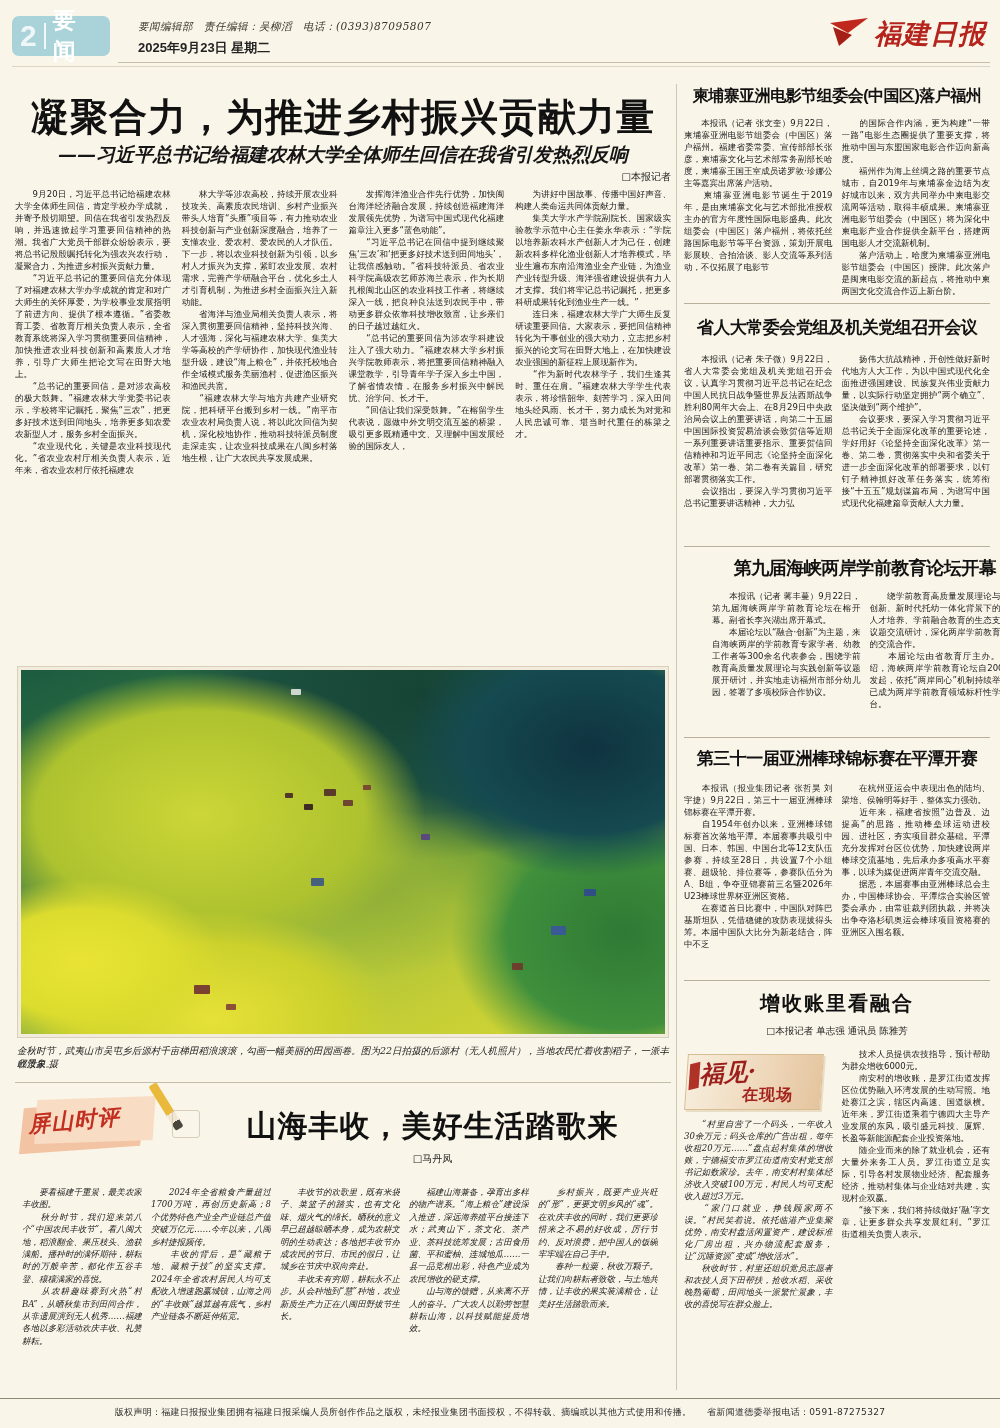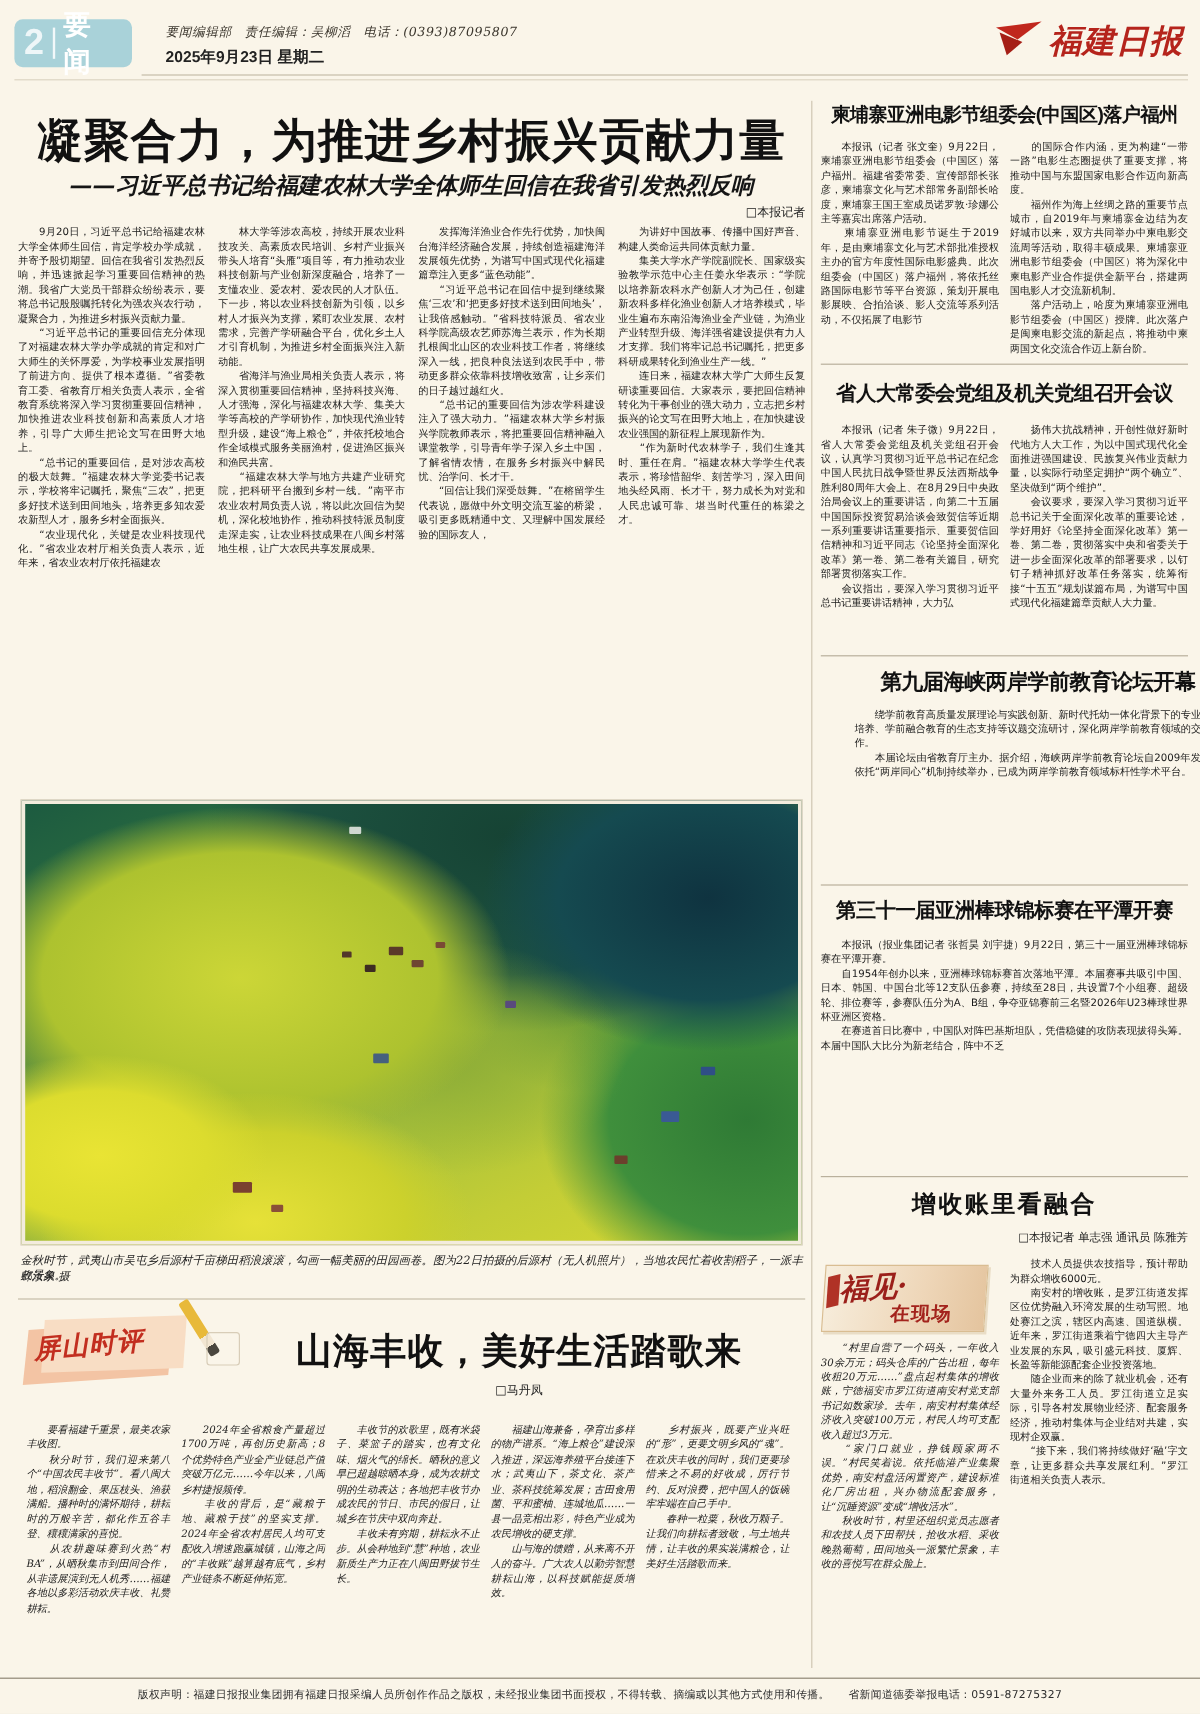--- a/index.html
+++ b/index.html
@@ -68,21 +68,21 @@
     font-family:"Liberation Sans",sans-serif; font-weight:900; font-size:30px; color:#111; letter-spacing:1px; }
   .comm-byline { position:absolute; left:205px; top:1152px; width:455px; text-align:center; font-size:10px; color:#222; }
   .comm-cols { position:absolute; left:22px; top:1186px; width:636px; height:202px; display:flex; gap:9px; overflow:hidden; }
   .comm-cols .coltext { font-family:"DejaVu Serif",serif; font-style:italic; font-size:8.5px; line-height:12.4px; }
 
   
   .rr { position:absolute; left:684px; top:84px; width:306px; }
   .rr-title { font-family:"Liberation Sans",sans-serif; font-weight:900; color:#111; text-align:center; letter-spacing:-.5px; }
   .rr-cols { display:flex; gap:9px; overflow:hidden; }
   .rr-cols .coltext { font-size:8.5px; line-height:12px; }
-  .rr-byline { text-align:right; font-size:9.5px; color:#222; }
+  .rr-byline { text-align:center; font-size:9.5px; color:#222; }
 
   .fujian-badge { position:absolute; left:2px; top:6px; width:136px; height:56px;
     background:linear-gradient(100deg,#f7eedd 0%,#eed6b8 60%,#e4c49e 100%);
     border:1px solid #d9bd92; box-shadow:2px 2px 0 #e9ddc6; transform:skewX(-4deg); }
   .fb-l1 { position:absolute; left:12px; top:2px; font-family:"DejaVu Serif",serif; font-style:italic; font-weight:bold;
     font-size:24px; color:#9b1f1a; transform:rotate(-4deg); }
   .fb-l2 { position:absolute; left:56px; top:30px; font-family:"Liberation Sans",sans-serif; font-weight:bold;
     font-size:16px; color:#a3231c; letter-spacing:1px; }
   .fb-flag { position:absolute; left:2px; top:8px; width:10px; height:26px; background:#b03226; transform:skewY(-14deg); }
 
@@ -200,32 +200,37 @@
 　　会议指出，要深入学习贯彻习近平总书记重要讲话精神，大力弘</div>
       <div class="coltext">　　扬伟大抗战精神，开创性做好新时代地方人大工作，为以中国式现代化全面推进强国建设、民族复兴伟业贡献力量，以实际行动坚定拥护“两个确立”、坚决做到“两个维护”。
 　　会议要求，要深入学习贯彻习近平总书记关于全面深化改革的重要论述，学好用好《论坚持全面深化改革》第一卷、第二卷，贯彻落实中央和省委关于进一步全面深化改革的部署要求，以钉钉子精神抓好改革任务落实，统筹衔接“十五五”规划谋篇布局，为谱写中国式现代化福建篇章贡献人大力量。</div>
     </div>
   </div>
   <div class="hrule" style="left:684px;width:306px;top:546px;"></div>
 
   <div class="rr" style="top:556px;margin-left:28px;">
     <div class="rr-title" style="font-size:18px;">第九届海峡两岸学前教育论坛开幕</div>
     <div class="rr-cols" style="margin-top:10px;height:140px;">
+      <div class="coltext">　　本报讯（记者 蒋丰蔓）9月22日，第九届海峡两岸学前教育论坛在榕开幕。副省长李兴湖出席开幕式。
+　　本届论坛以“融合·创新”为主题，来自海峡两岸的学前教育专家学者、幼教工作者等300余名代表参会，围绕学前教育高质量发展理论与实践创新等议题展开研讨，并实地走访福州市部分幼儿园，签署了多项校际合作协议。</div>
       <div class="coltext">　　绕学前教育高质量发展理论与实践创新、新时代托幼一体化背景下的专业人才培养、学前融合教育的生态支持等议题交流研讨，深化两岸学前教育领域的交流合作。
 　　本届论坛由省教育厅主办。据介绍，海峡两岸学前教育论坛自2009年发起，依托“两岸同心”机制持续举办，已成为两岸学前教育领域标杆性学术平台。</div>
     </div>
   </div>
   <div class="hrule" style="left:684px;width:306px;top:737px;"></div>
 
   <div class="rr" style="top:747px;">
     <div class="rr-title" style="font-size:17px;">第三十一届亚洲棒球锦标赛在平潭开赛</div>
     <div class="rr-cols" style="margin-top:12px;height:192px;">
       <div class="coltext">　　本报讯（报业集团记者 张哲昊 刘宇捷）9月22日，第三十一届亚洲棒球锦标赛在平潭开赛。
 　　自1954年创办以来，亚洲棒球锦标赛首次落地平潭。本届赛事共吸引中国、日本、韩国、中国台北等12支队伍参赛，持续至28日，共设置7个小组赛、超级轮、排位赛等，参赛队伍分为A、B组，争夺亚锦赛前三名暨2026年U23棒球世界杯亚洲区资格。
 　　在赛道首日比赛中，中国队对阵巴基斯坦队，凭借稳健的攻防表现拔得头筹。本届中国队大比分为新老结合，阵中不乏</div>
+      <div class="coltext">　　在杭州亚运会中表现出色的陆均、梁培、侯翰明等好手，整体实力强劲。
+　　近年来，福建省按照“边普及、边提高”的思路，推动棒垒球运动进校园、进社区，夯实项目群众基础。平潭充分发挥对台区位优势，加快建设两岸棒球交流基地，先后承办多项高水平赛事，以球为媒促进两岸青年交流交融。
+　　据悉，本届赛事由亚洲棒球总会主办，中国棒球协会、平潭综合实验区管委会承办，由常驻裁判团执裁，并将决出争夺洛杉矶奥运会棒球项目资格赛的亚洲区入围名额。</div>
     </div>
   </div>
   <div class="hrule" style="left:684px;width:306px;top:980px;"></div>
 
   <div class="rr" style="top:990px;">
     <div class="rr-title" style="font-size:20px;letter-spacing:2px;">增收账里看融合</div>
     <div class="rr-byline" style="margin-top:8px;">□本报记者 单志强 通讯员 陈雅芳</div>
     <div class="rr-cols" style="margin-top:10px;height:350px;">
       <div style="flex:1;position:relative;overflow:hidden;">
         <div class="fujian-badge">

